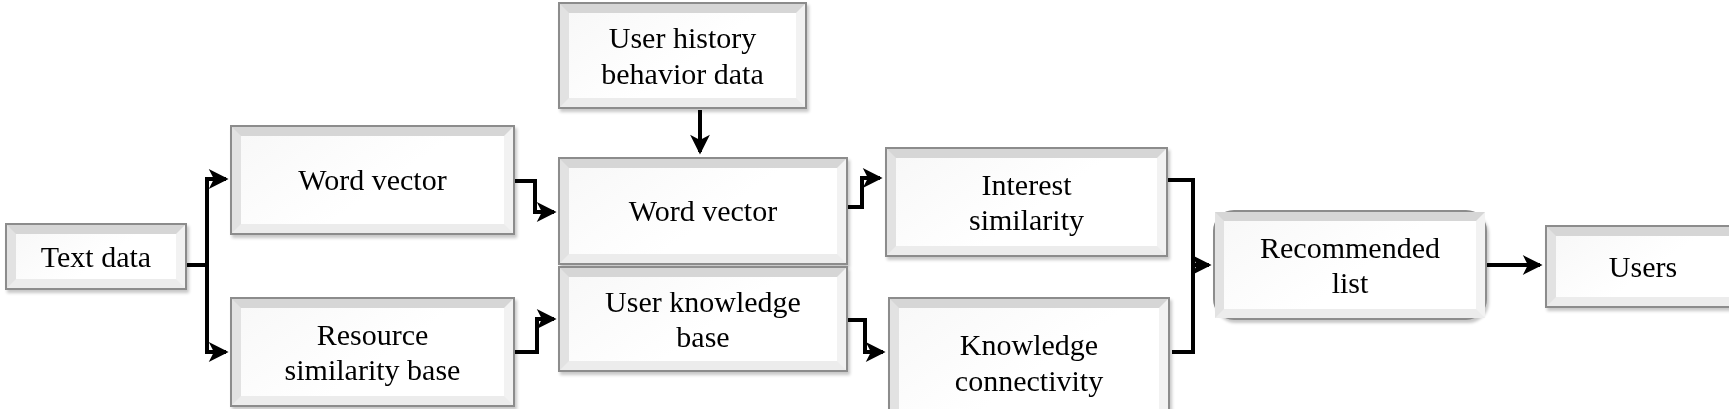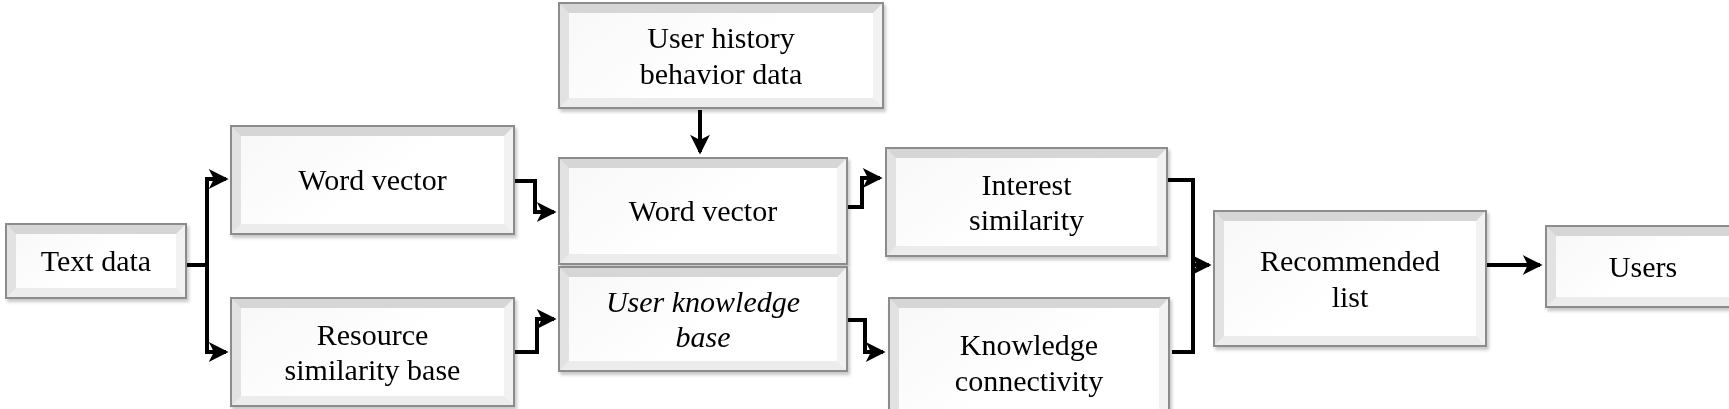--- a/index.html
+++ b/index.html
@@ -70,74 +70,74 @@
       <path d="M515,352 H537 V319 H554" marker-end="url(#arrowhead)"></path>
       <path d="M700,110 V152" marker-end="url(#arrowhead)"></path>
       <path d="M848,207 H862 V178 H880" marker-end="url(#arrowhead)"></path>
       <path d="M848,320 H865 V352 H883" marker-end="url(#arrowhead)"></path>
       <path d="M1168,180 H1193 V352 H1172"></path>
       <path d="M1193,265 H1209" marker-end="url(#arrowhead)"></path>
       <path d="M1487,265 H1540" marker-end="url(#arrowhead)"></path>
     </g>
   </svg>
 
-  <div class="node" style="left:5px; top:223px; width:182px; height:76px;">
+  <div class="node" style="left:5px; top:223px; width:182px; height:67px;">
     <div class="bevel">
       <span class="label">Text data</span>
     </div>
   </div>
 
   <div class="node" style="left:230px; top:125px; width:285px; height:110px;">
     <div class="bevel">
       <span class="label">Word vector</span>
     </div>
   </div>
 
   <div class="node" style="left:230px; top:297px; width:285px; height:110px;">
     <div class="bevel">
       <span class="label">Resource
 similarity base</span>
     </div>
   </div>
 
-  <div class="node" style="left:558px; top:2px; width:326px; height:107px;">
+  <div class="node" style="left:558px; top:2px; width:249px; height:107px;">
     <div class="bevel">
       <span class="label">User history
 behavior data</span>
     </div>
   </div>
 
   <div class="node" style="left:558px; top:157px; width:290px; height:108px;">
     <div class="bevel">
       <span class="label">Word vector</span>
     </div>
   </div>
 
-  <div class="node" style="left:558px; top:266px; width:290px; height:106px;font-style:italic;">
+  <div class="node" style="left:558px; top:266px; width:290px; height:106px;">
     <div class="bevel">
       <span class="label">User knowledge
 base</span>
     </div>
   </div>
 
   <div class="node" style="left:885px; top:123px; width:283px; height:110px;margin-top:24px;">
     <div class="bevel">
       <span class="label">Interest
 similarity</span>
     </div>
   </div>
 
   <div class="node" style="left:888px; top:297px; width:282px; height:131px;">
     <div class="bevel">
       <span class="label">Knowledge
 connectivity</span>
     </div>
   </div>
 
-  <div class="node" style="left:1213px; top:210px; width:274px; height:137px;">
+  <div class="node" style="left:1213px; top:210px; width:274px; height:110px;border-radius:21px;">
     <div class="bevel">
       <span class="label">Recommended
 list</span>
     </div>
   </div>
 
   <div class="node" style="left:1545px; top:225px; width:196px; height:83px;">
     <div class="bevel">
       <span class="label">Users</span>
     </div>

